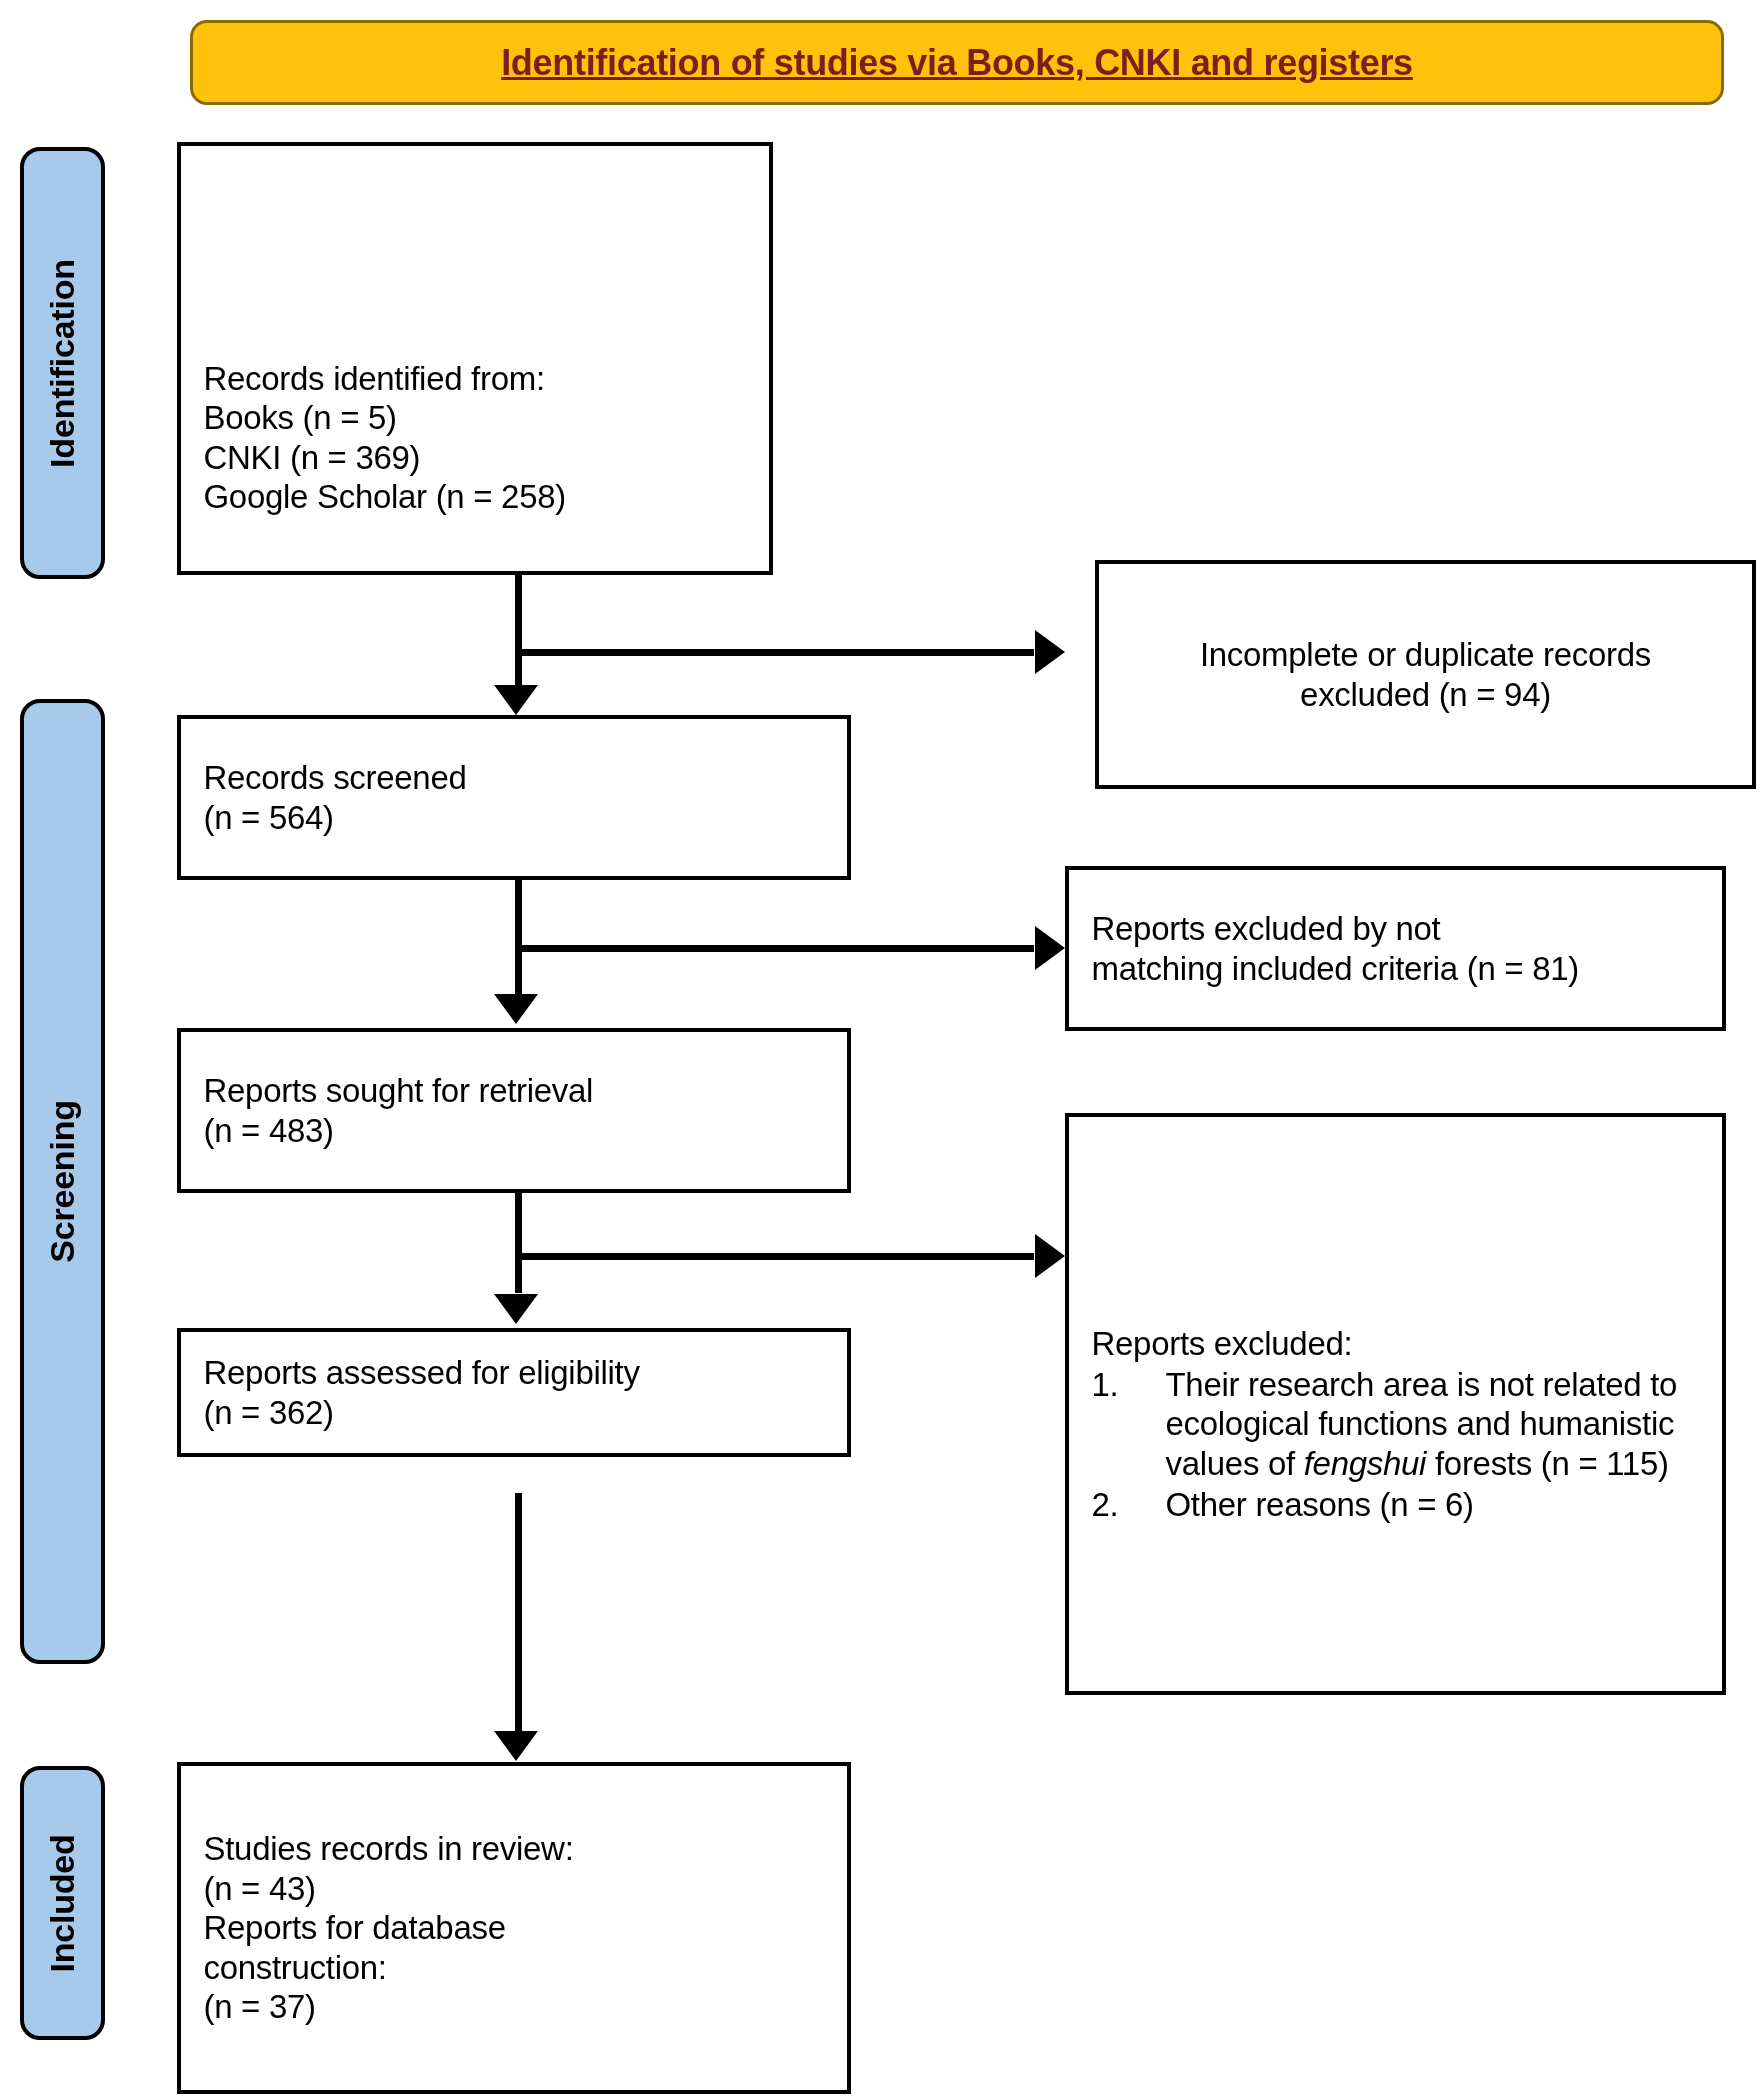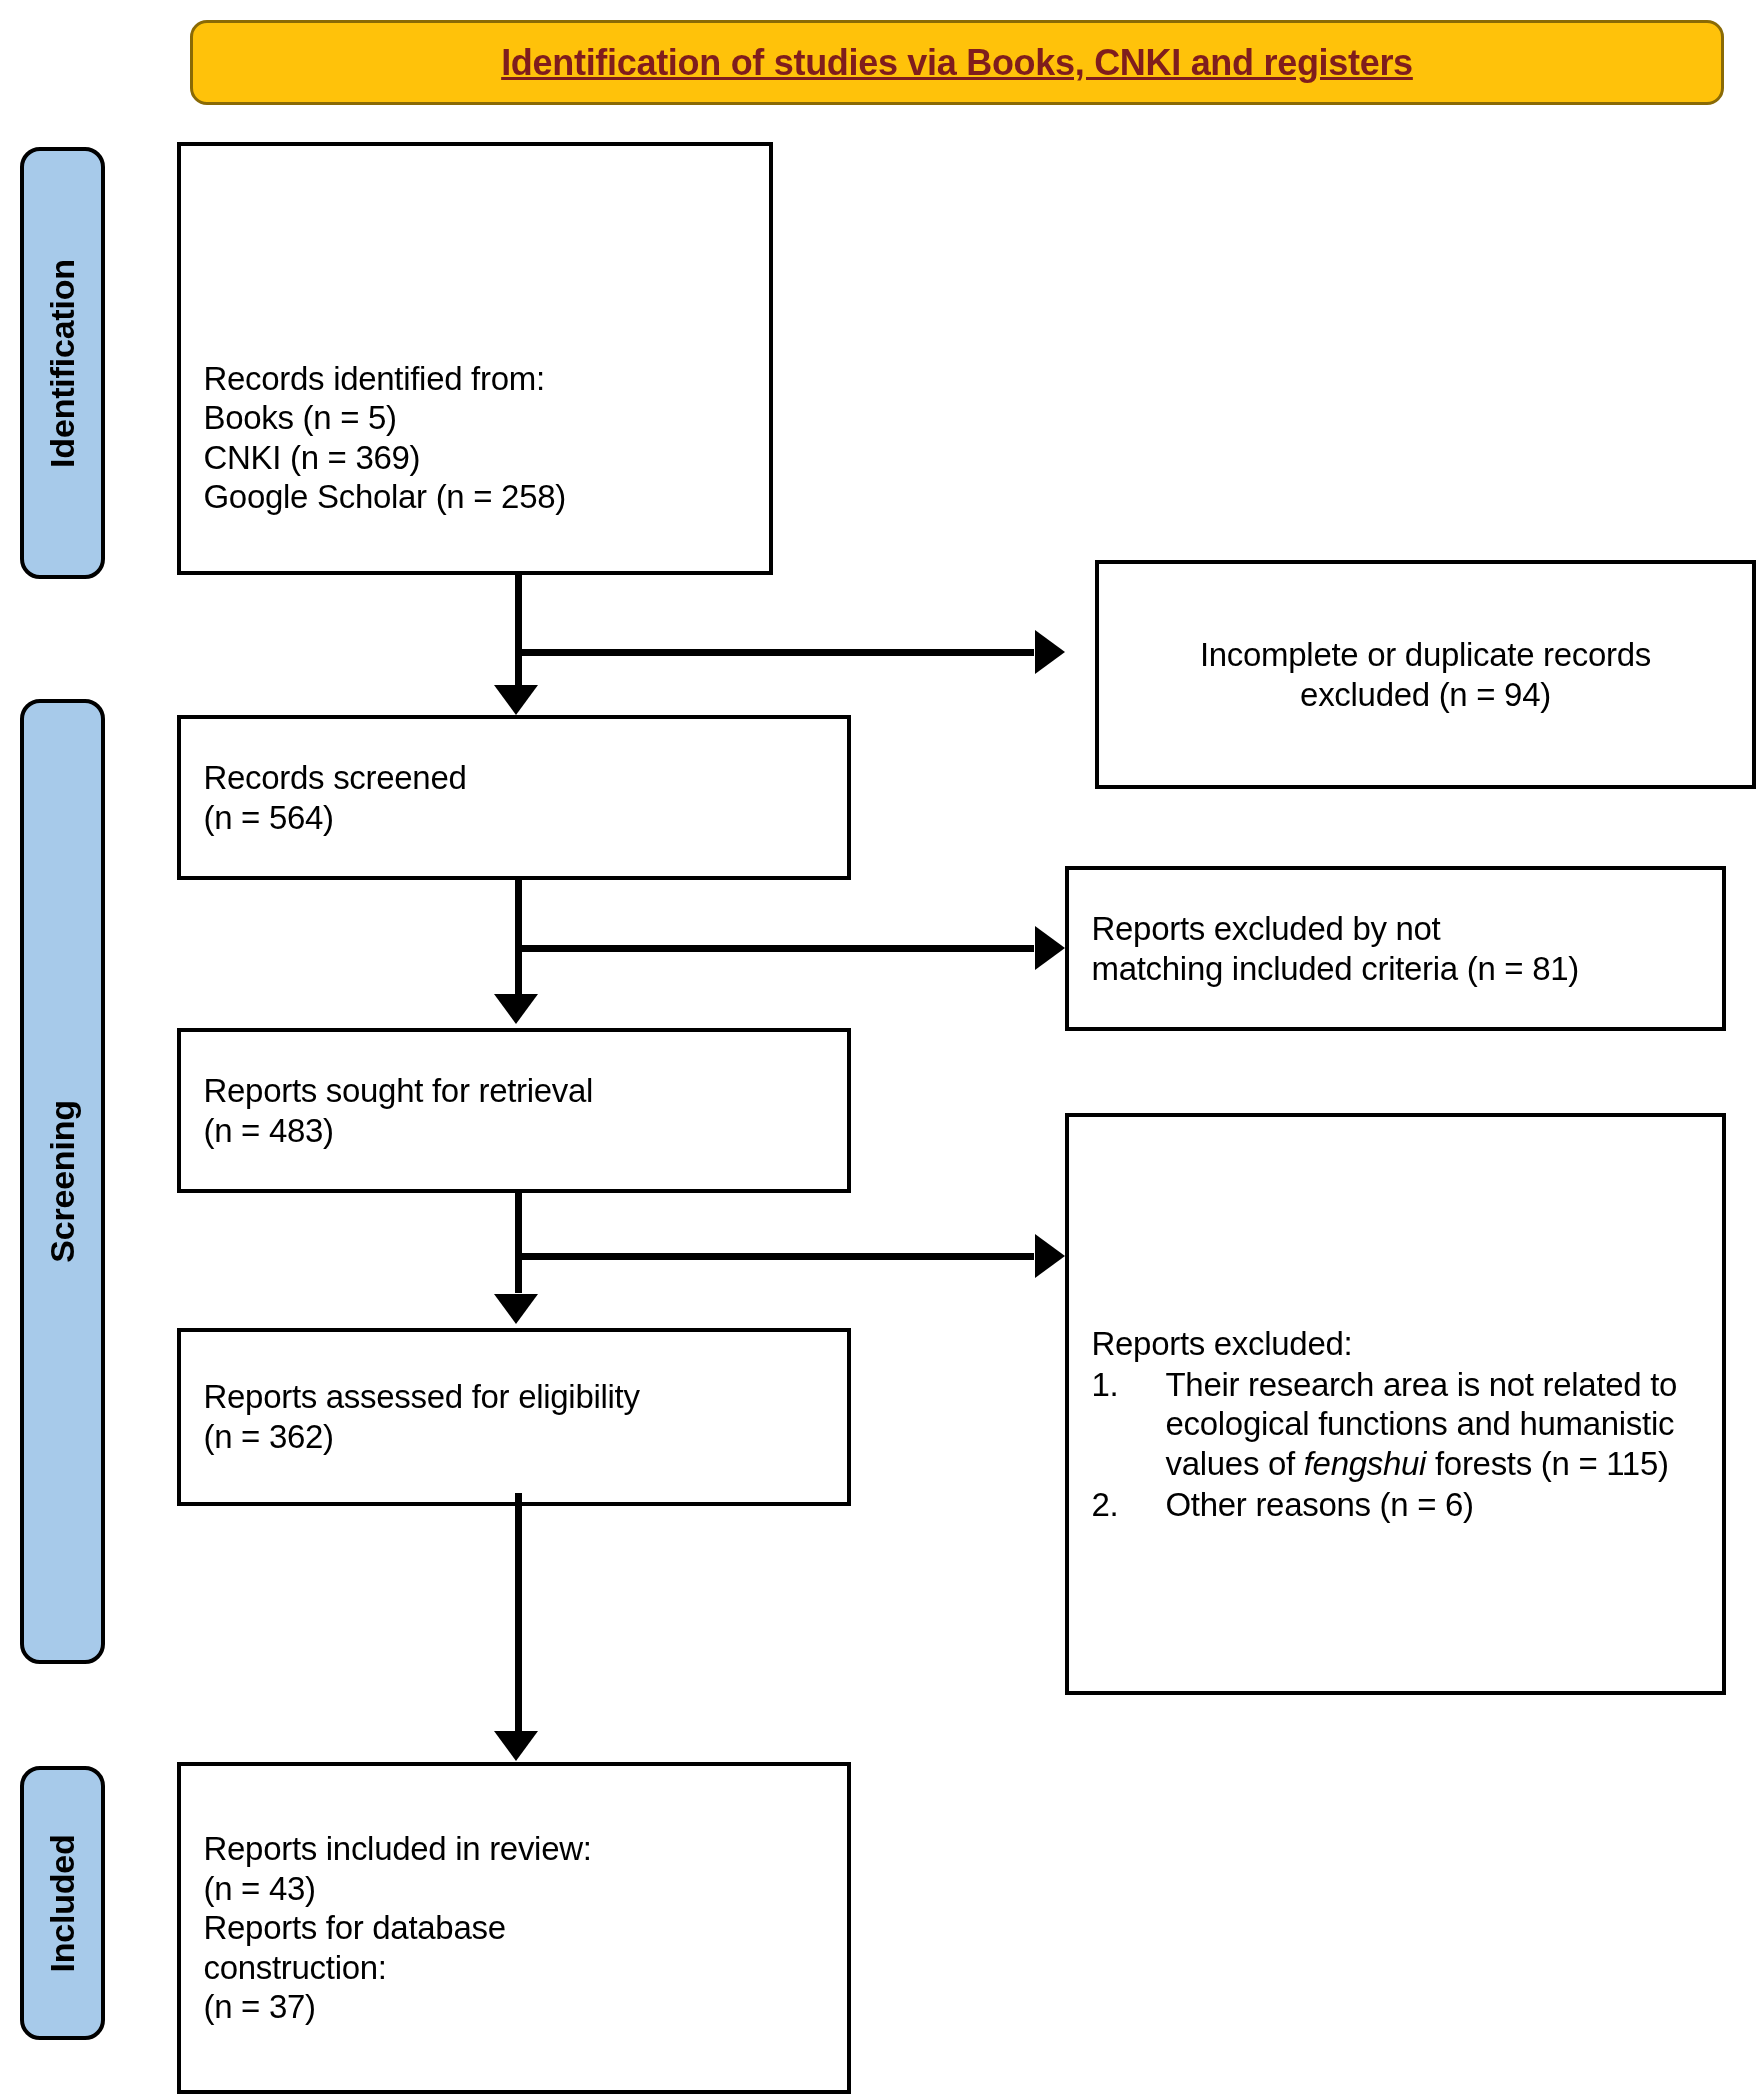--- a/index.html
+++ b/index.html
@@ -82,21 +82,21 @@
     font-size: 33px;
     line-height: 1.20;
     color: #000000;
     letter-spacing: -0.3px;
   }
 
   
   #box-identified { left: 177px; top: 142px;  width: 596px; height: 433px; }
   #box-screened   { left: 177px; top: 715px; width: 674px; height: 165px; }
   #box-sought     { left: 177px; top: 1028px; width: 674px; height: 165px; }
-  #box-assessed   { left: 177px; top: 1328px; width: 674px; height: 178px; }
+  #box-assessed   { left: 177px; top: 1328px; width: 674px; height: 129px; }
   #box-included   { left: 177px; top: 1762px; width: 674px; height: 332px; }
 
   
   #box-excl-dup      { left: 1095px; top: 560px;  width: 661px; height: 229px; align-items: center; }
   #box-excl-criteria { left: 1065px; top: 866px; width: 661px; height: 165px; }
   #box-excl-reasons  { left: 1065px; top: 1113px; width: 661px; height: 582px; }
 
   #box-identified { justify-content: flex-end; padding-bottom: 54px; }
   #box-excl-reasons { justify-content: center; padding-top: 40px; }
 
@@ -180,21 +180,21 @@
     <p>Reports sought for retrieval</p>
     <p>(n = 483)</p>
   </div>
 
   <div class="box" id="box-assessed">
     <p>Reports assessed for eligibility</p>
     <p>(n = 362)</p>
   </div>
 
   <div class="box" id="box-included">
-    <p>Reports included in review:</p>
+    <p>Studies records in review:</p>
     <p>(n = 43)</p>
     <p>Reports for database</p>
     <p>construction:</p>
     <p>(n = 37)</p>
   </div>
 
   <div class="box" id="box-excl-dup">
     <p>Incomplete or duplicate records</p>
     <p>excluded (n = 94)</p>
   </div>

